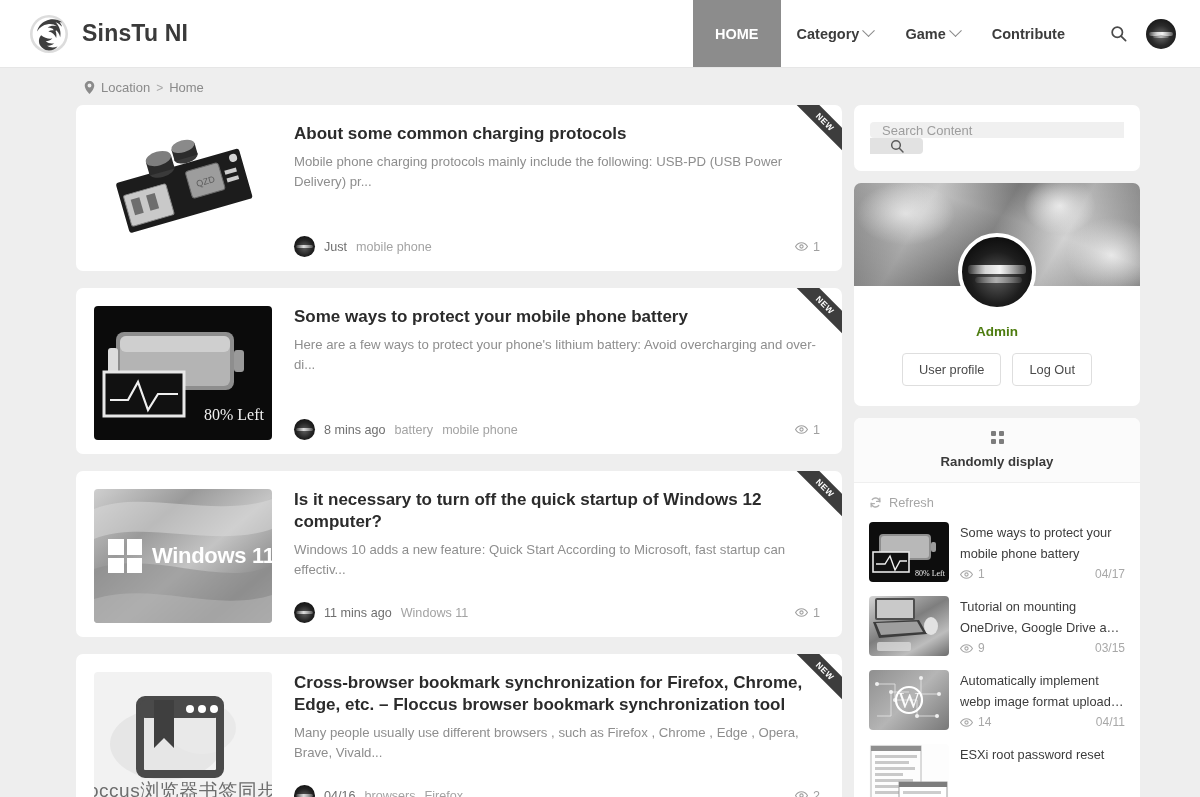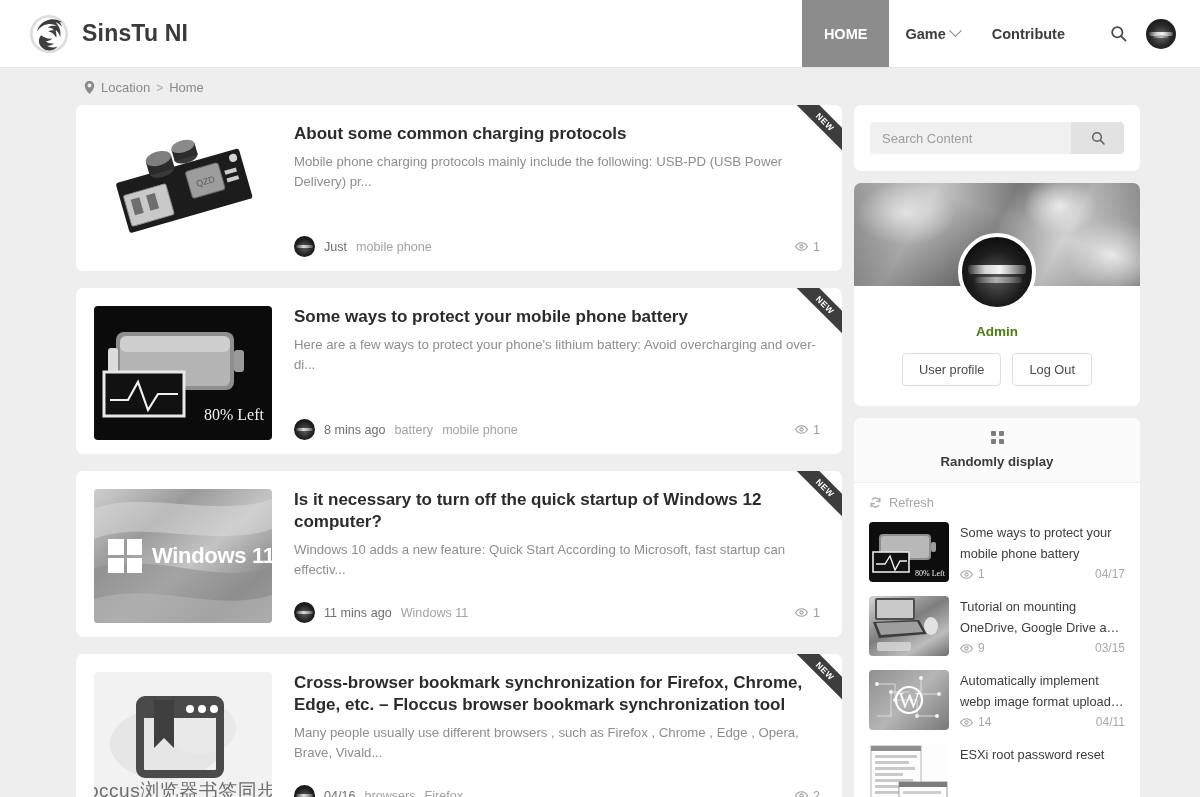--- a/index.html
+++ b/index.html
@@ -178,21 +178,21 @@
   .floccus-text {
     position: absolute; left: -6px; bottom: 2px;
     font-size: 19px; color: #6d6d6d; white-space: nowrap; letter-spacing: .5px;
   }
 
   
   .side-card {
     background: #ffffff; border-radius: 7px; margin-bottom: 12px; overflow: hidden;
   }
   .search-card { padding: 17px 16px; }
-  .search-row { display: flex; height: 32px; }
+  .search-row { display: flex; height: 32px; flex-direction: column; }
   .search-input {
     flex: 1; border: none; outline: none; background: #f0f0f0;
     border-radius: 4px 0 0 4px;
     padding: 0 12px; font-size: 13px; color: #555;
     font-family: "Liberation Sans", sans-serif;
   }
   .search-input::placeholder { color: #9d9d9d; }
   .search-btn {
     width: 53px; background: #e2e2e2; border: none; cursor: pointer;
     border-radius: 0 4px 4px 0;
@@ -292,20 +292,24 @@
         <circle cx="41" cy="25" r="2.4"></circle>
       </g>
     </svg>
     <div class="brand-name">SinsTu NI</div>
   </div>
 
   <div style="display:flex;align-items:stretch;">
     <nav class="nav">
       <div class="nav-item active">
         <span>HOME</span>
+      </div>
+      <div class="nav-item">
+        <span>Category</span>
+        <i class="chev"></i>
       </div>
       <div class="nav-item">
         <span>Game</span>
         <i class="chev"></i>
       </div>
       <div class="nav-item">
         <span>Contribute</span>
       </div>
     </nav>
     <div class="nav-right">

